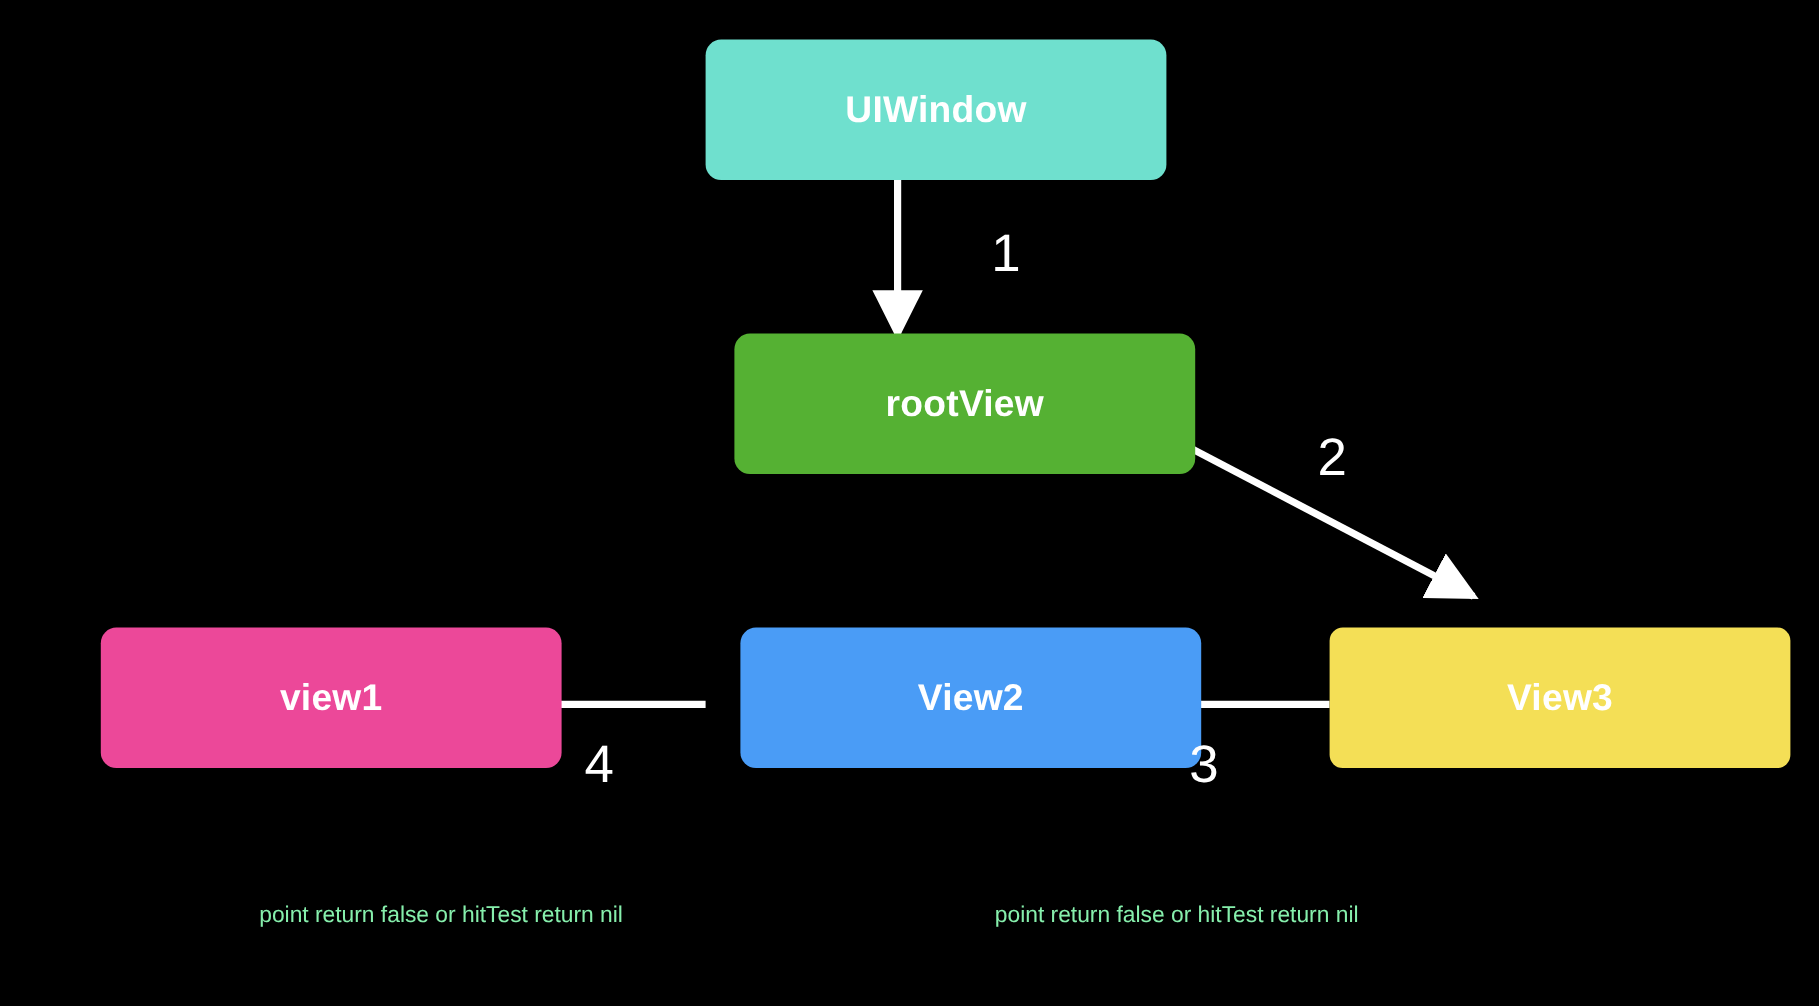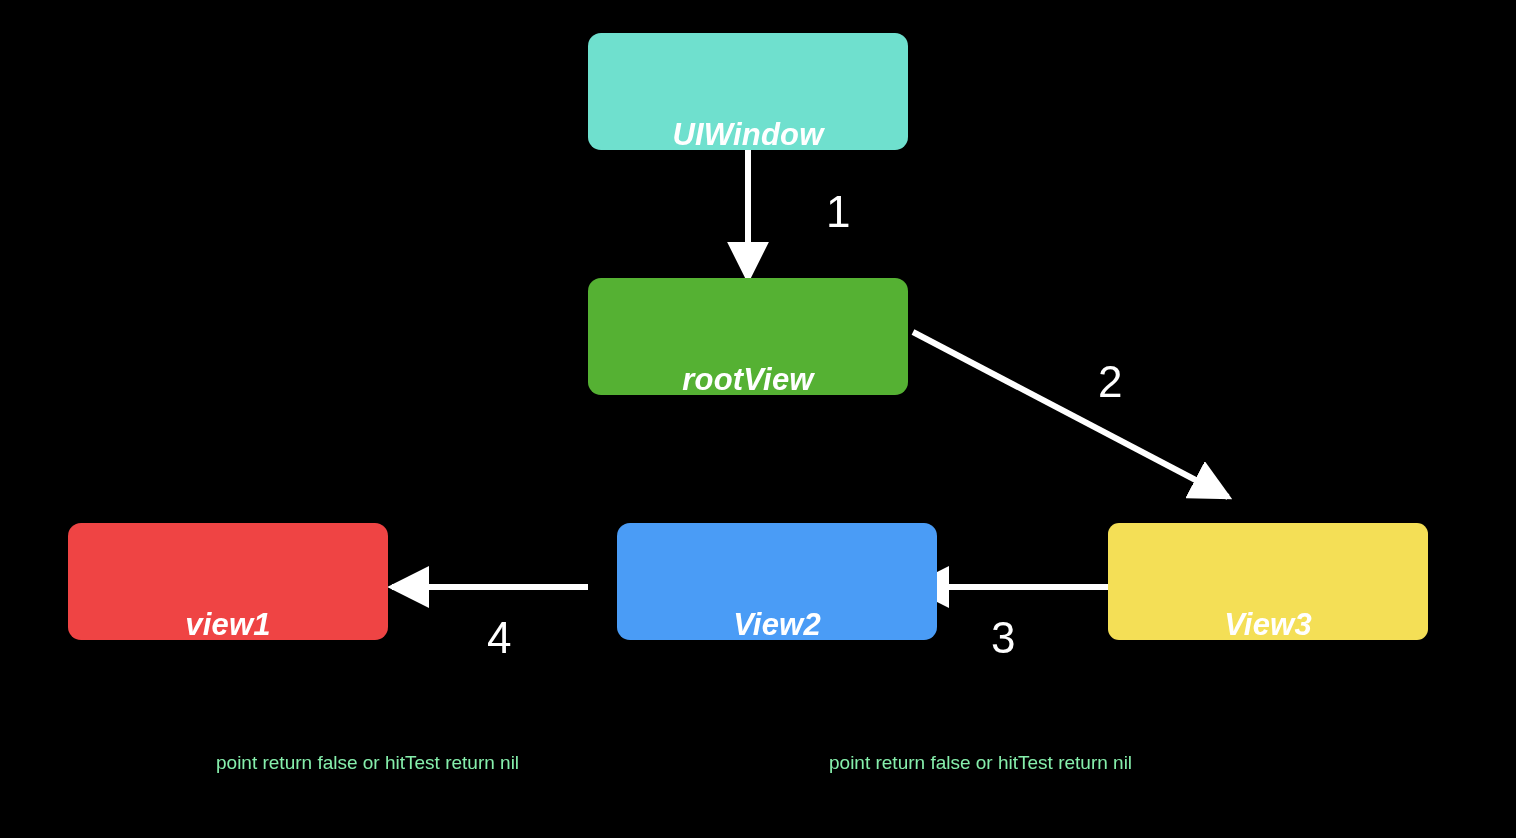--- a/index.html
+++ b/index.html
@@ -12,40 +12,39 @@
   }
   #canvas {
     position: relative;
     width: 1516px;
     height: 838px;
     background: #000000;
     overflow: hidden;
   }
   .node {
     position: absolute;
-    width: 320px;
+    width: 384px;
     height: 117px;
     border-radius: 13px;
     display: flex;
-    align-items: flex-end;
+    align-items: center;
     justify-content: center;
     box-sizing: border-box;
-    font-style: italic;
   }
   .node-label {
     color: #ffffff;
     font-size: 31px;
     font-weight: bold;
     letter-spacing: 0.2px;
     line-height: 1;
     user-select: none;
   }
   #node-uiwindow { left: 588px; top: 33px;  background: #6FE0CE; }
-  #node-rootview { left: 588px; top: 278px; background: #55B133; }
-  #node-view1    { left: 68px;  top: 523px; background: #ef4444; }
+  #node-rootview { left: 612px; top: 278px; background: #55B133; }
+  #node-view1    { left: 84px;  top: 523px; background: #ec4899; }
   #node-view2    { left: 588px; top: 523px; background: #4A9CF6; margin-left: 29px; }
   #node-view3    { left: 1108px;top: 523px; background: #F4DF56; border-radius: 11px; }
 
   #edges {
     position: absolute;
     left: 0;
     top: 0;
     width: 1516px;
     height: 838px;
     pointer-events: none;

